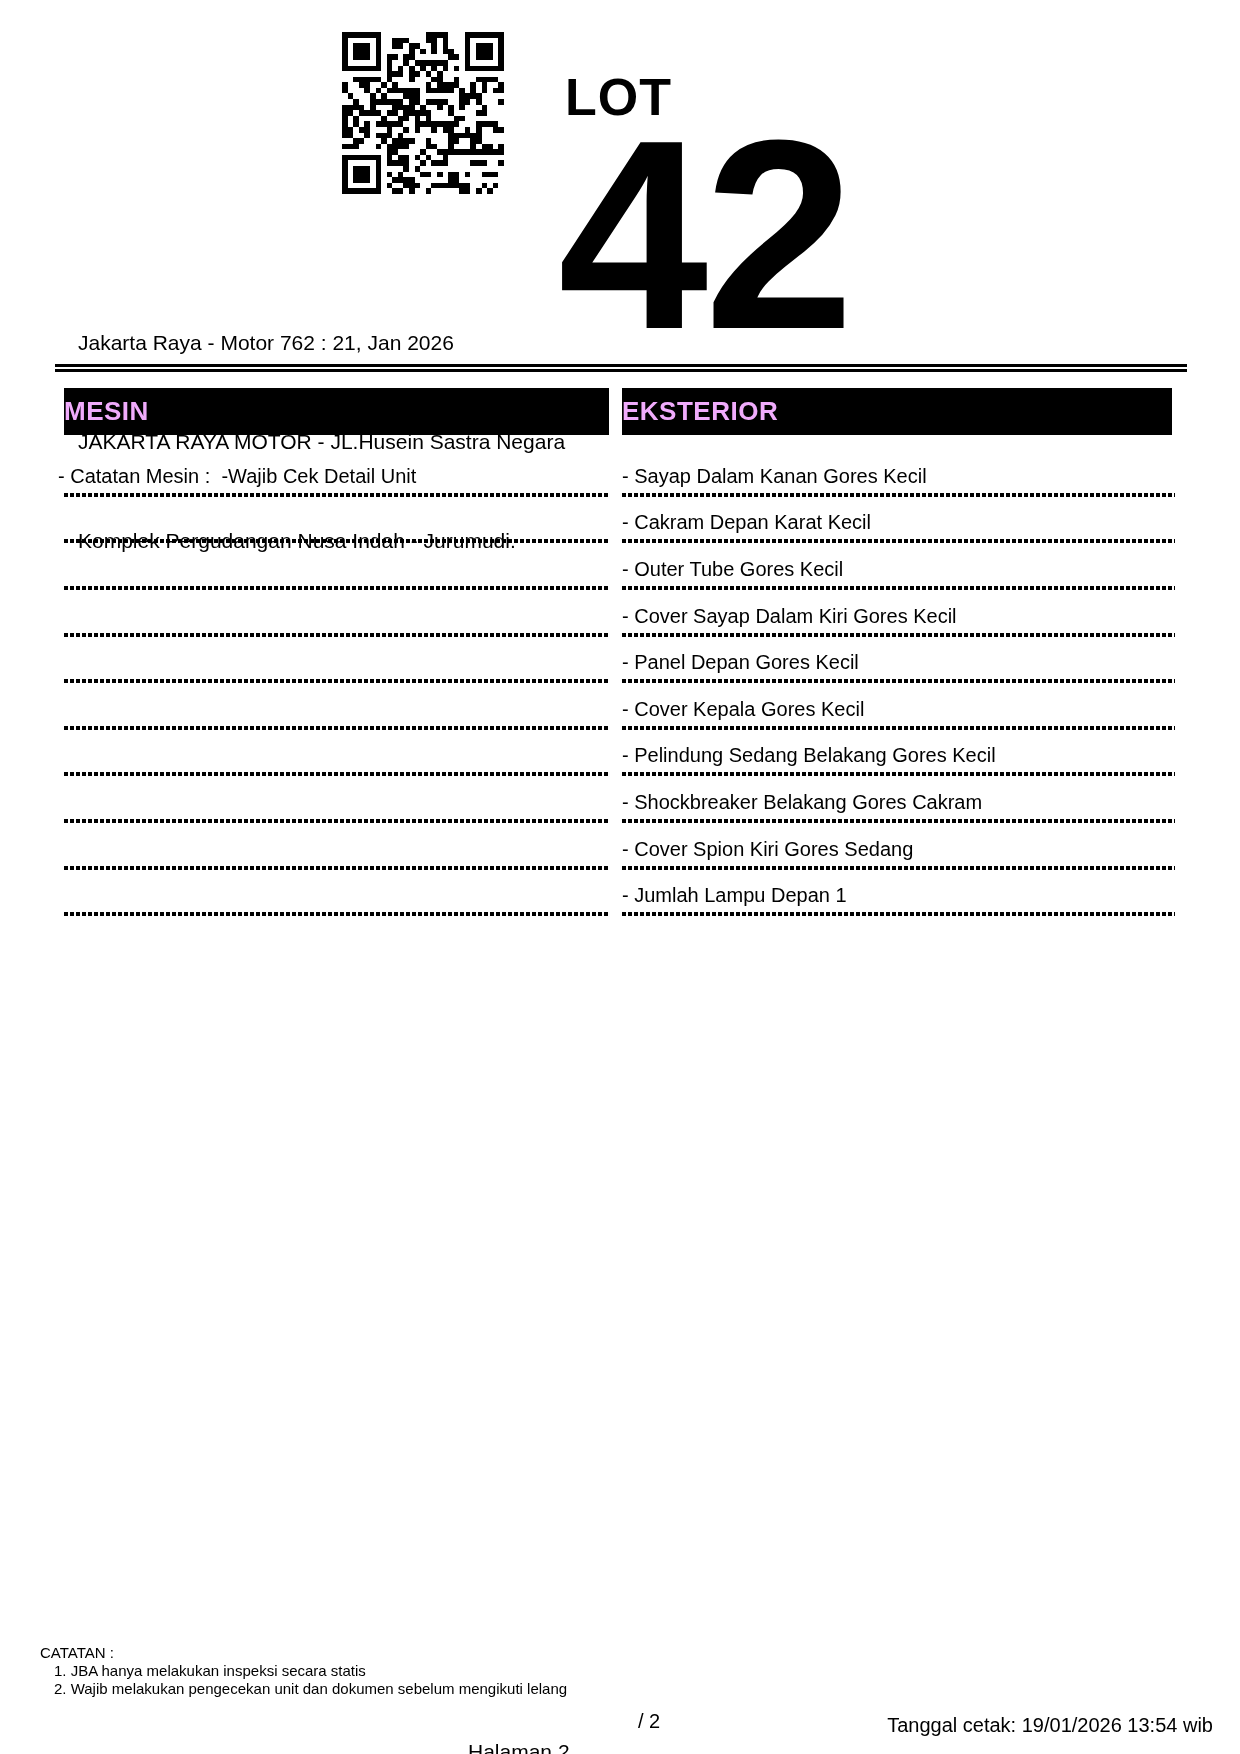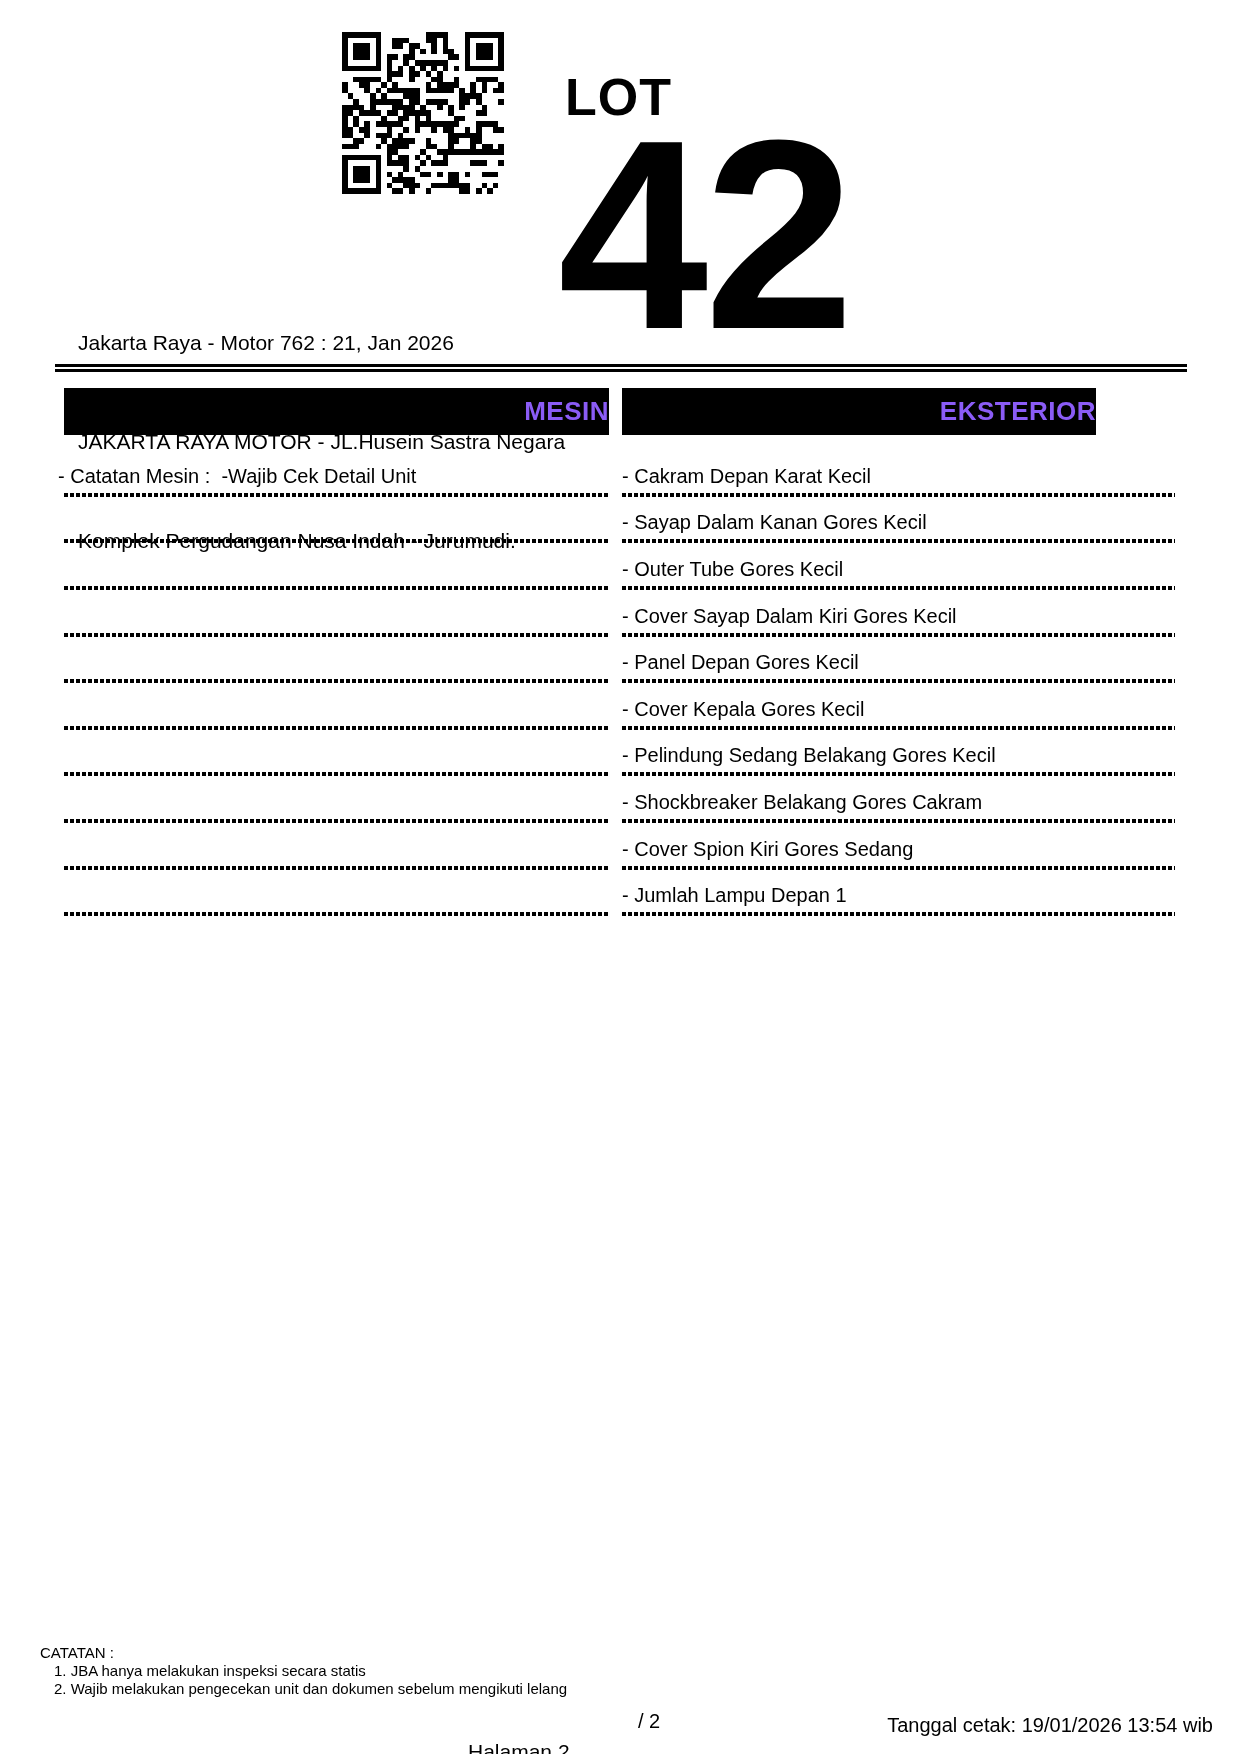--- a/index.html
+++ b/index.html
@@ -28,25 +28,25 @@
   }
   
   .double-rule{
     position:absolute;left:55px;top:364px;width:1132px;height:8px;
     border-top:3px solid #000;border-bottom:3px solid #000;
     box-sizing:border-box;
   }
   
   .bar{
     position:absolute;top:388px;height:47px;background:#000;
-    color:#8b5cf6;font-size:26px;font-weight:bold;
-    text-align:right;line-height:47px;letter-spacing:.5px;
+    color:#f0abfc;font-size:26px;font-weight:bold;
+    text-align:left;line-height:47px;letter-spacing:.5px;
   }
   .bar-left{left:64px;width:545px;}
-  .bar-right{left:622px;width:474px;}
+  .bar-right{left:622px;width:550px;}
   
   .col{position:absolute;top:450px;}
   .col-left{left:64px;width:545px;}
   .col-right{left:622px;width:553px;}
   .row{position:relative;height:46.65px;}
   .row-label{
     position:absolute;left:0;bottom:9px;
     font-size:20px;line-height:24px;white-space:pre;text-align:center;
   }
   .col-left .row-label{left:-6px;}
@@ -444,25 +444,25 @@
         <span class="row-label"></span>
         <div class="dotline"></div>
       </div>
       <div class="row">
         <span class="row-label"></span>
         <div class="dotline"></div>
       </div>
     </div>
   <div class="col col-right">
       <div class="row">
+        <span class="row-label">- Sayap Dalam Kanan Gores Kecil</span>
+        <div class="dotline"></div>
+      </div>
+      <div class="row">
         <span class="row-label">- Cakram Depan Karat Kecil</span>
-        <div class="dotline"></div>
-      </div>
-      <div class="row">
-        <span class="row-label">- Sayap Dalam Kanan Gores Kecil</span>
         <div class="dotline"></div>
       </div>
       <div class="row">
         <span class="row-label">- Outer Tube Gores Kecil</span>
         <div class="dotline"></div>
       </div>
       <div class="row">
         <span class="row-label">- Cover Sayap Dalam Kiri Gores Kecil</span>
         <div class="dotline"></div>
       </div>

